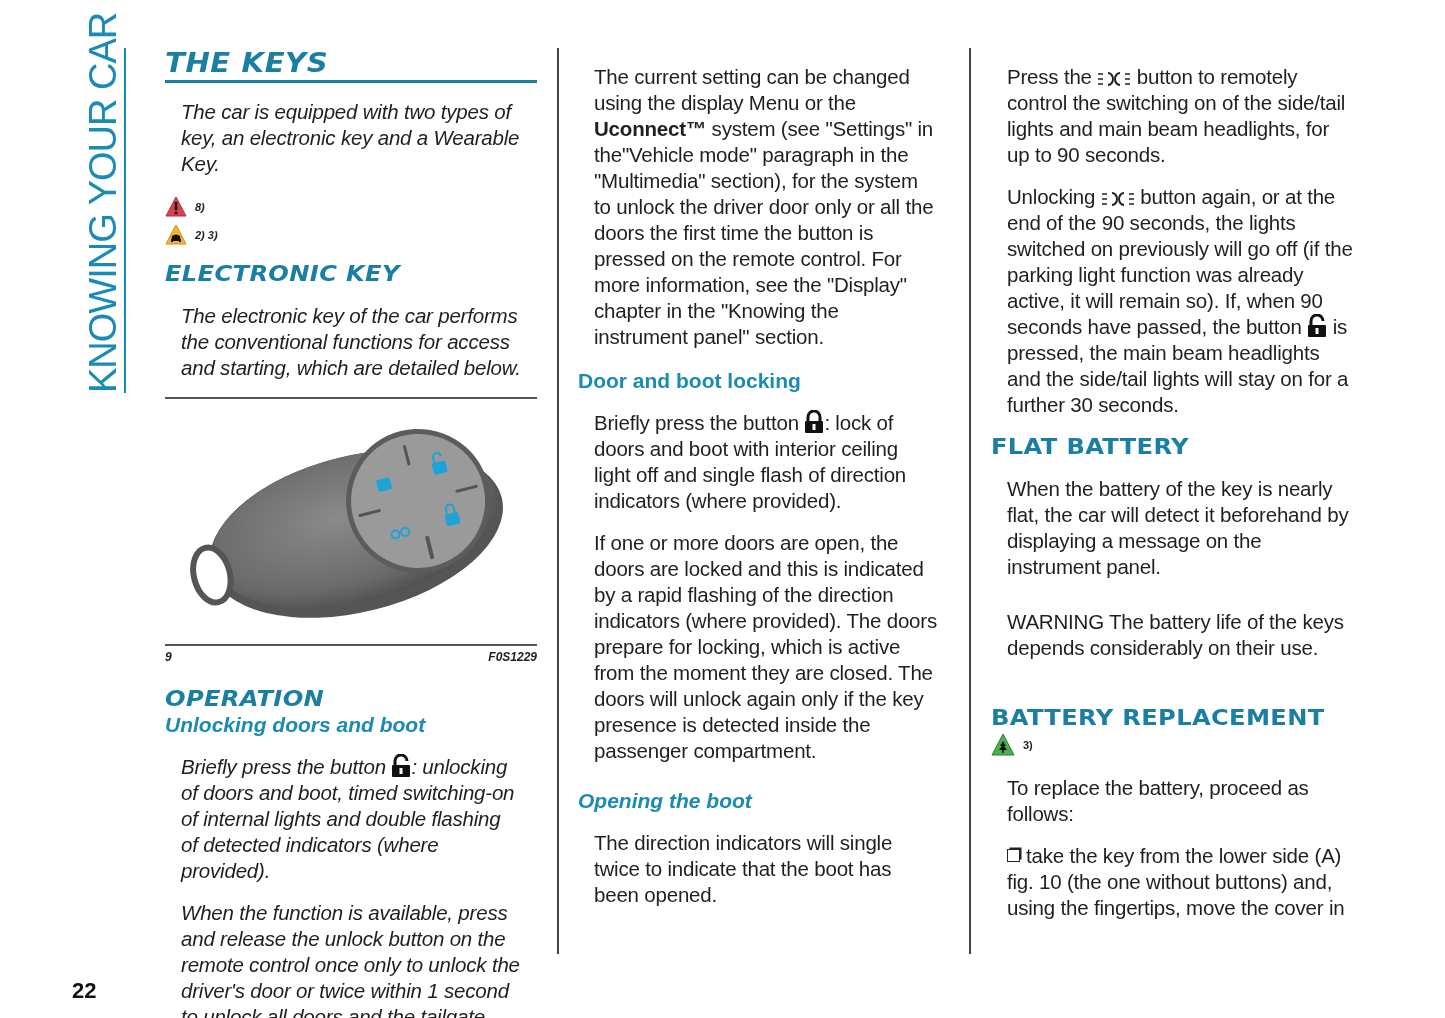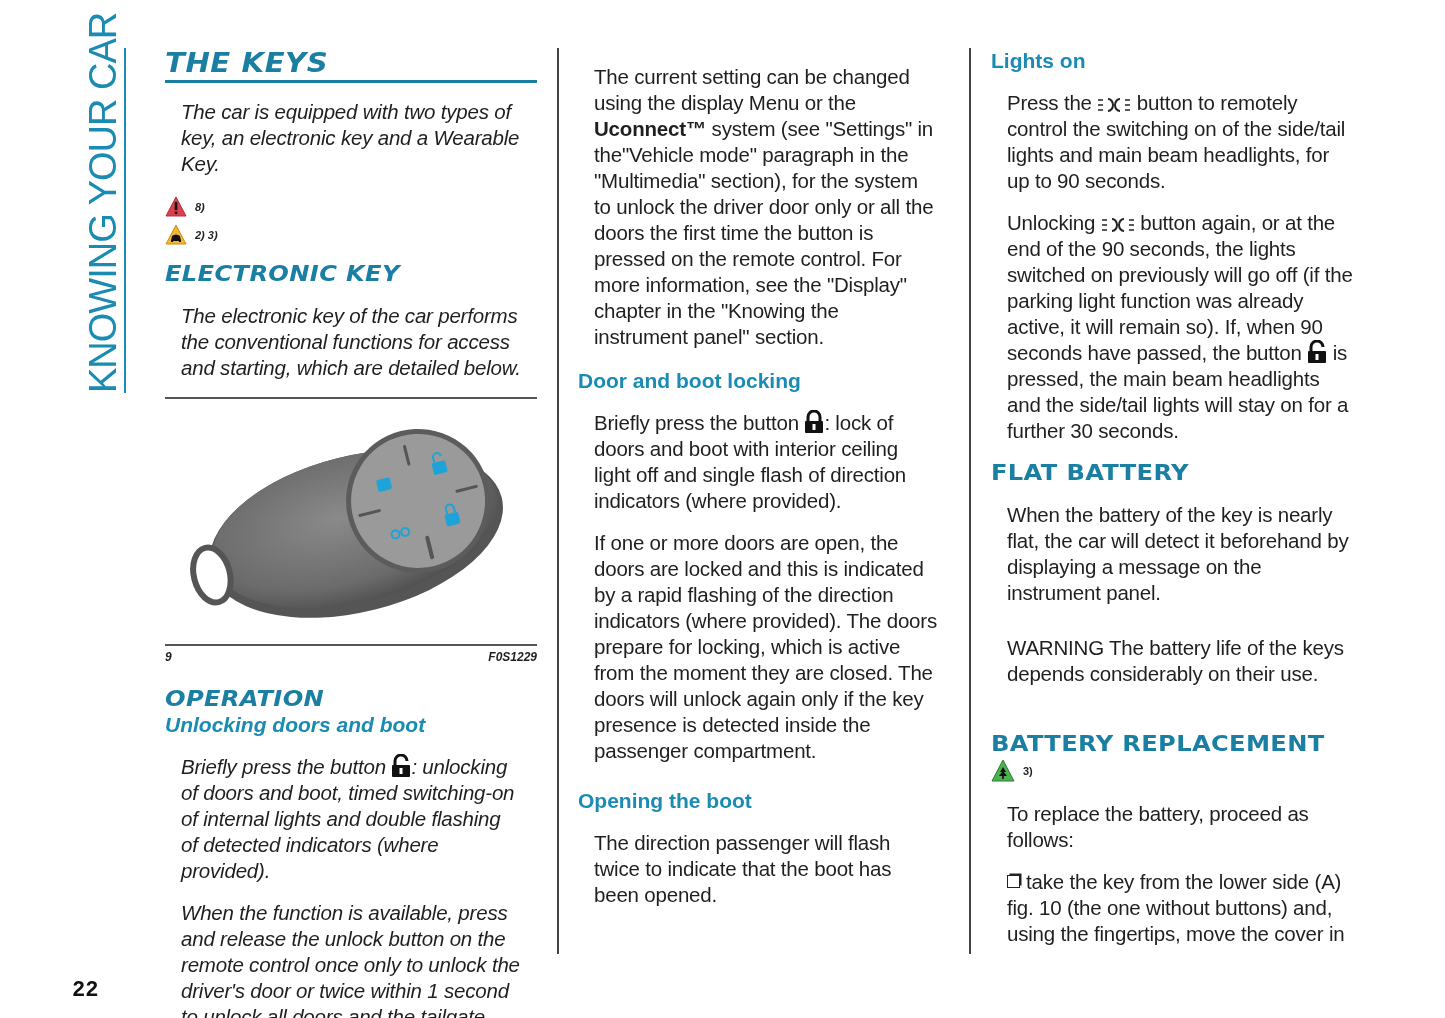--- a/index.html
+++ b/index.html
@@ -27,21 +27,21 @@
            transform: scaleX(1.1); transform-origin: left center; white-space: nowrap; }
   .h-sub { font-weight: bold; color: #1a8bb3; font-size: 21px; line-height: 26px; margin: 0; }
   p { margin: 16px; font-size: 20.5px; line-height: 26px; letter-spacing: -0.2px; }
   p + p { margin-top: 3px; }
   .note { display: flex; align-items: center; height: 28px; font-size: 11px; font-weight: bold; }
   .note svg { margin-right: 8px; }
   .fig { margin-top: 16px; border-top: 2px solid #555; height: 245px; position: relative; }
   .fig-foot { border-top: 2px solid #555; display: flex; justify-content: space-between;
               font-size: 12px; font-weight: bold; padding-top: 4px; }
   .inline-icon { display: inline-block; vertical-align: -4px; }
-  .page-num { position: absolute; left: 72px; top: 978px; font-family: Liberation Mono, monospace;
+  .page-num { position: absolute; left: 72px; top: 978px; font-family: Liberation Sans, sans-serif;
               font-weight: bold; font-size: 22px; color: #111; }
   .bullet { display: inline-block; width: 11px; height: 11px; border: 1.5px solid #222;
             box-shadow: 2px -2px 0 -0.5px #222; margin-right: 6px; vertical-align: 1px; }
 </style>
 </head>
 <body>
 
 <div class="side-tab">
   <div class="side-tab-text">KNOWING YOUR CAR</div>
   <div class="side-tab-rule"></div>
@@ -124,26 +124,25 @@
   <p><span>The current setting can be changed using the display Menu or the </span><b>Uconnect™</b><span> system (see "Settings" in the"Vehicle mode" paragraph in the "Multimedia" section), for the system to unlock the driver door only or all the doors the first time the button is pressed on the remote control. For more information, see the "Display" chapter in the "Knowing the instrument panel" section.</span></p>
 
   <h3 class="h-sub" style="margin-top:18px;">Door and boot locking</h3>
   <p><span>Briefly press the button </span><svg class="inline-icon" width="20" height="24" viewBox="0 0 20 24">
         <path d="M4 11 V7 a6 6 0 0 1 12 0 V11" stroke="#111" stroke-width="3" fill="none"></path>
         <rect x="1" y="11" width="18" height="12" rx="1" fill="#111"></rect>
         <rect x="8.5" y="14" width="3" height="6" fill="#fff"></rect>
       </svg><span>: lock of doors and boot with interior ceiling light off and single flash of direction indicators (where provided).</span></p>
   <p>If one or more doors are open, the doors are locked and this is indicated by a rapid flashing of the direction indicators (where provided). The doors prepare for locking, which is active from the moment they are closed. The doors will unlock again only if the key presence is detected inside the passenger compartment.</p>
 
-  <h3 class="h-sub" style="margin-top:24px;">Opening the boot</h3>
-  <p>The direction passenger will flash twice to indicate that the boot has been opened.</p>
+  <h3 class="h-sub" style="margin-top:24px;font-style:italic;">Opening the boot</h3>
+  <p>The direction indicators will single twice to indicate that the boot has been opened.</p>
 </div>
 
 <div class="col col3">
-  <h3 class="h-sub">Lights on</h3>
   <p><span>Press the </span><svg class="inline-icon" width="34" height="18" viewBox="0 0 34 18">
         <path d="M1 4 h5 M1 9 h5 M1 14 h5" stroke="#222" stroke-width="1.5"></path>
         <path d="M11 3 a5 6 0 0 1 0 12" stroke="#222" stroke-width="2" fill="none"></path>
         <path d="M23 3 a5 6 0 0 0 0 12" stroke="#222" stroke-width="2" fill="none"></path>
         <path d="M28 4 h5 M28 9 h5 M28 14 h5" stroke="#222" stroke-width="1.5"></path>
       </svg><span> button to remotely control the switching on of the side/tail lights and main beam headlights, for up to 90 seconds.</span></p>
   <p><span>Unlocking </span><svg class="inline-icon" width="34" height="18" viewBox="0 0 34 18">
         <path d="M1 4 h5 M1 9 h5 M1 14 h5" stroke="#222" stroke-width="1.5"></path>
         <path d="M11 3 a5 6 0 0 1 0 12" stroke="#222" stroke-width="2" fill="none"></path>
         <path d="M23 3 a5 6 0 0 0 0 12" stroke="#222" stroke-width="2" fill="none"></path>

